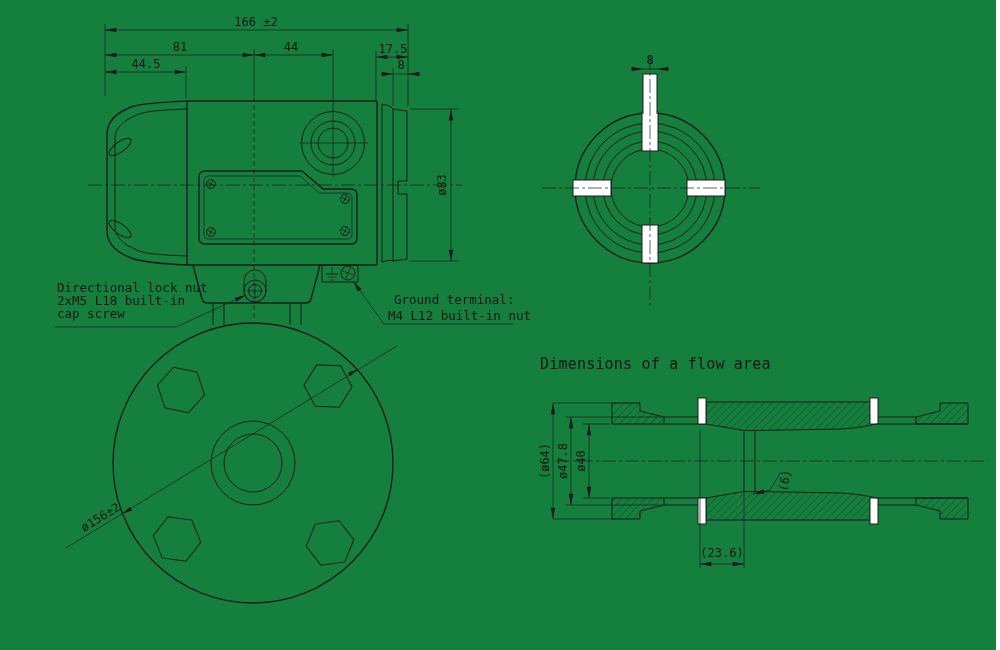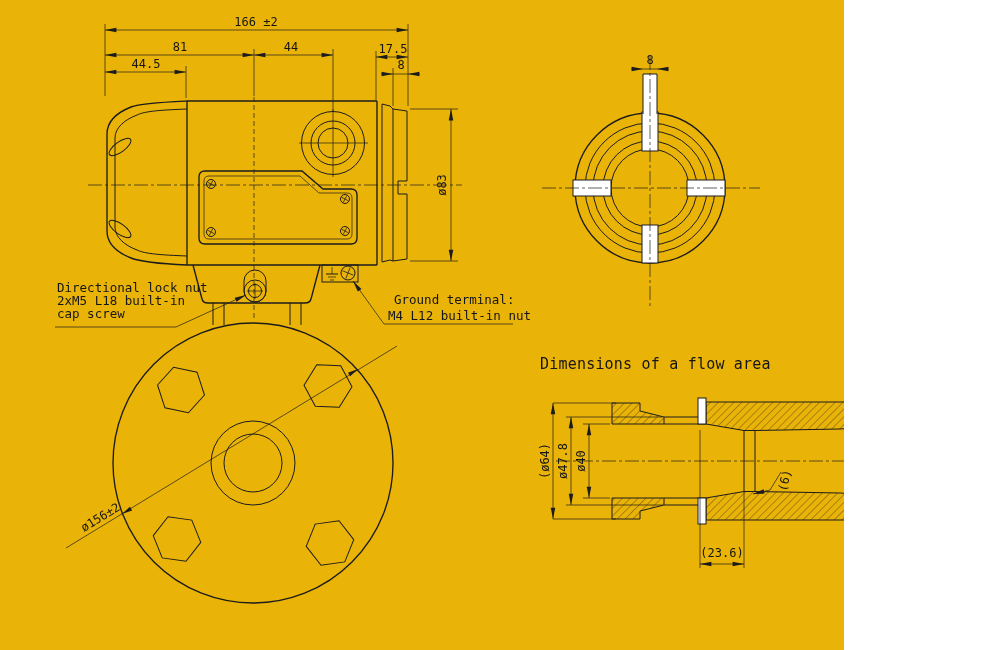--- a/index.html
+++ b/index.html
@@ -1,16 +1,16 @@
 <!DOCTYPE html>
 <html><head>
 <meta charset="utf-8">
 <style>
   html,body{margin:0;padding:0;background:#ffffff;}
-  .stage{position:relative;width:844px;height:650px;background:#eab308;overflow:hidden;}
+  .stage{position:relative;width:996px;height:650px;background:#15803d;overflow:hidden;}
   svg text{font-family:"DejaVu Sans Mono","Liberation Mono",monospace;fill:#161616;}
   .ln-thick{stroke:#1c1c1c;stroke-width:1.35;fill:none;}
   .ln{stroke:#1c1c1c;stroke-width:1.0;fill:none;}
   .ln-thin{stroke:#1c1c1c;stroke-width:0.7;fill:none;}
   .cl{stroke:#1c1c1c;stroke-width:0.7;fill:none;stroke-dasharray:14 3 3 3;}
   .dsh{stroke:#1c1c1c;stroke-width:0.7;fill:none;stroke-dasharray:5 3;}
   .hatched{fill:url(#hatch);stroke:#1c1c1c;stroke-width:1.0;}
   .white{fill:#ffffff;stroke:#1c1c1c;stroke-width:1.0;}
   .dim-t{font-size:12px;}
   .note-t{font-size:12.5px;}

